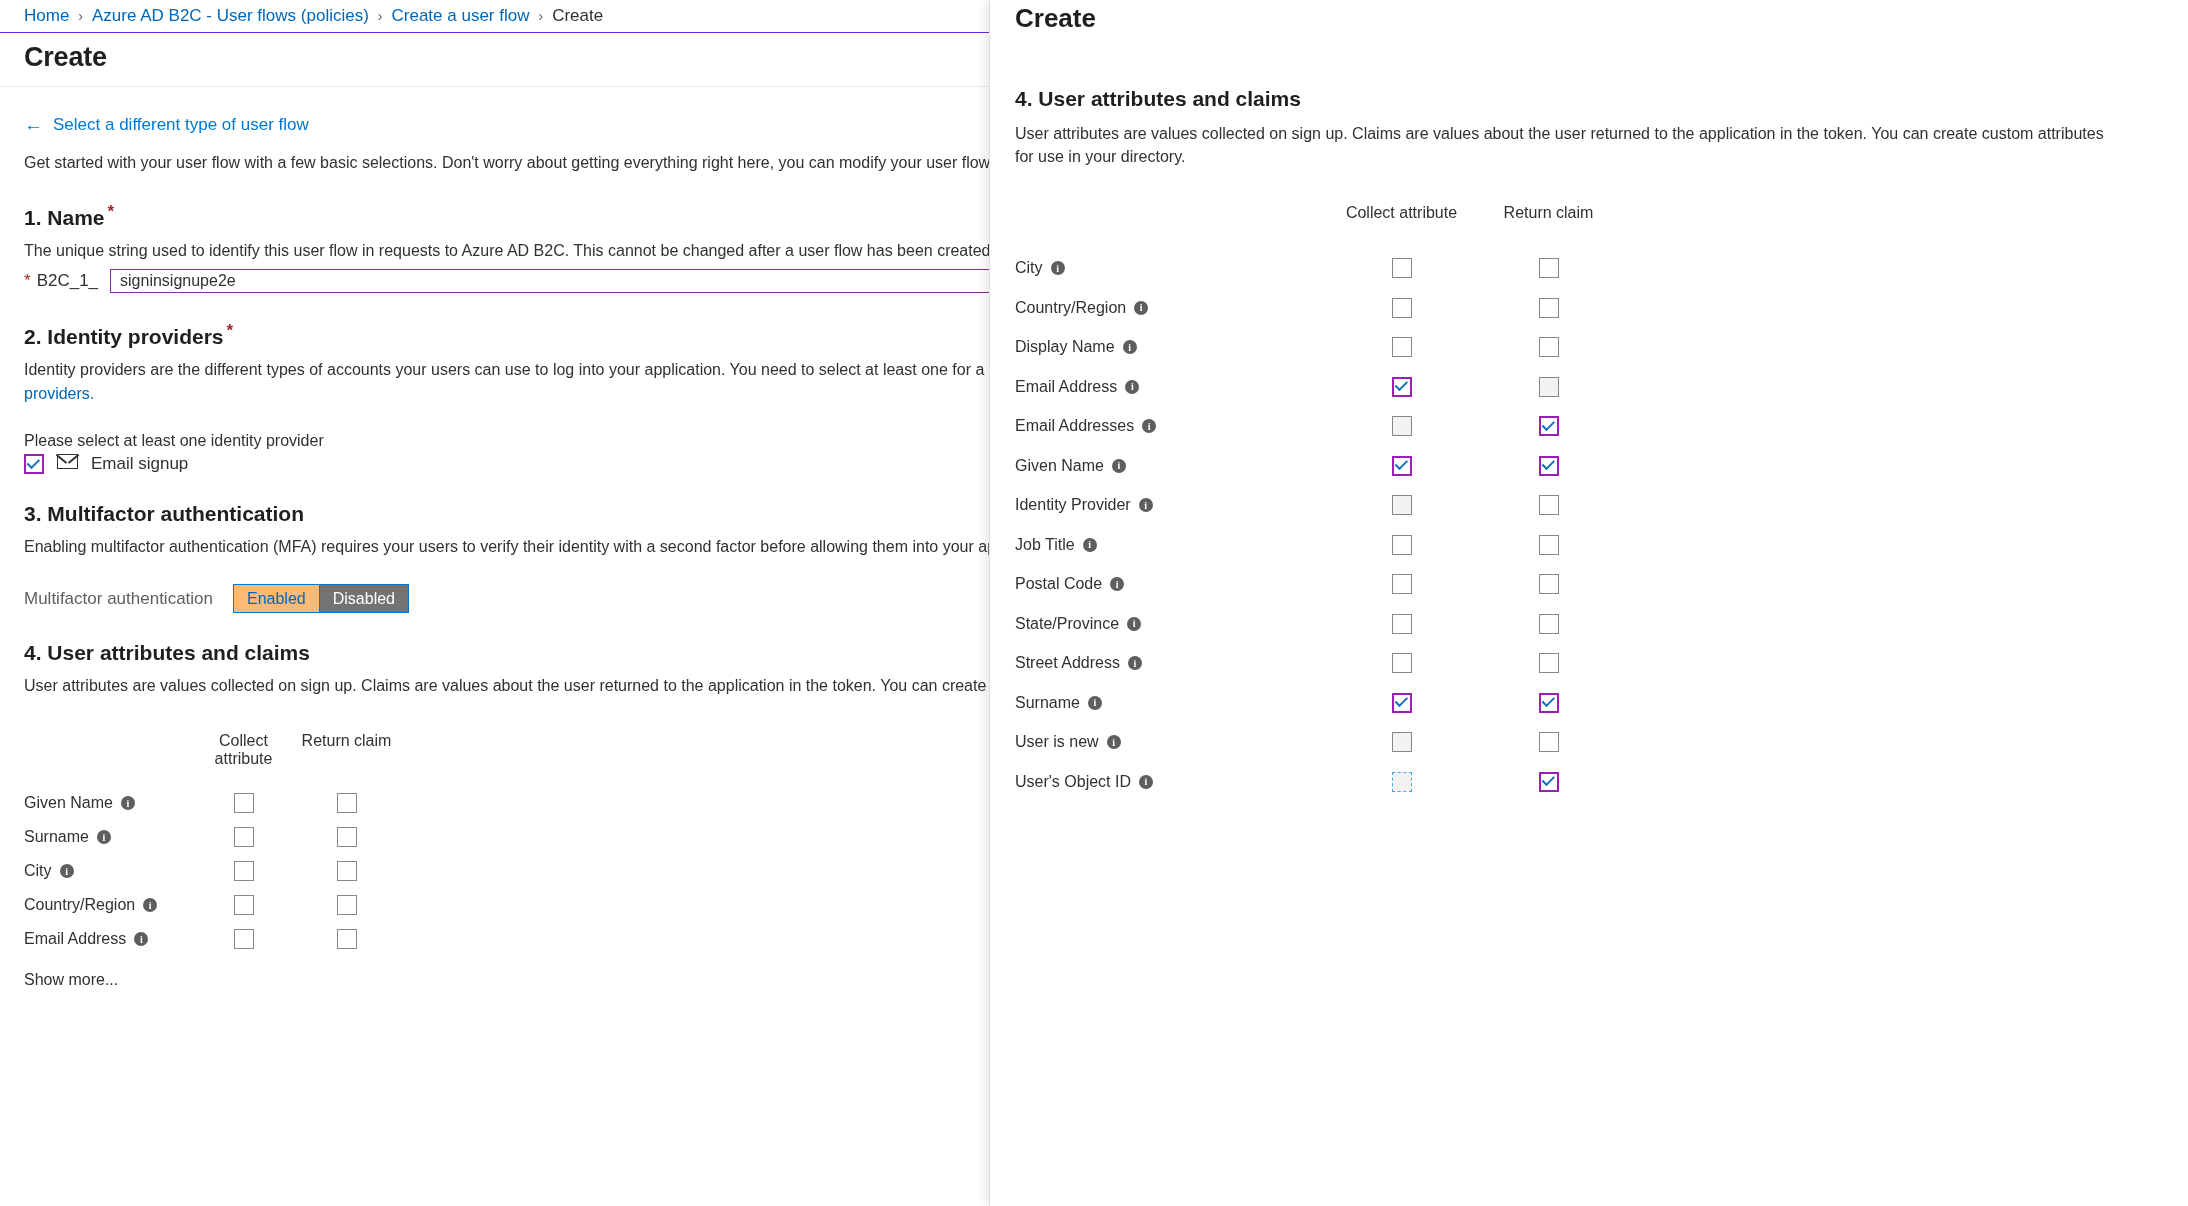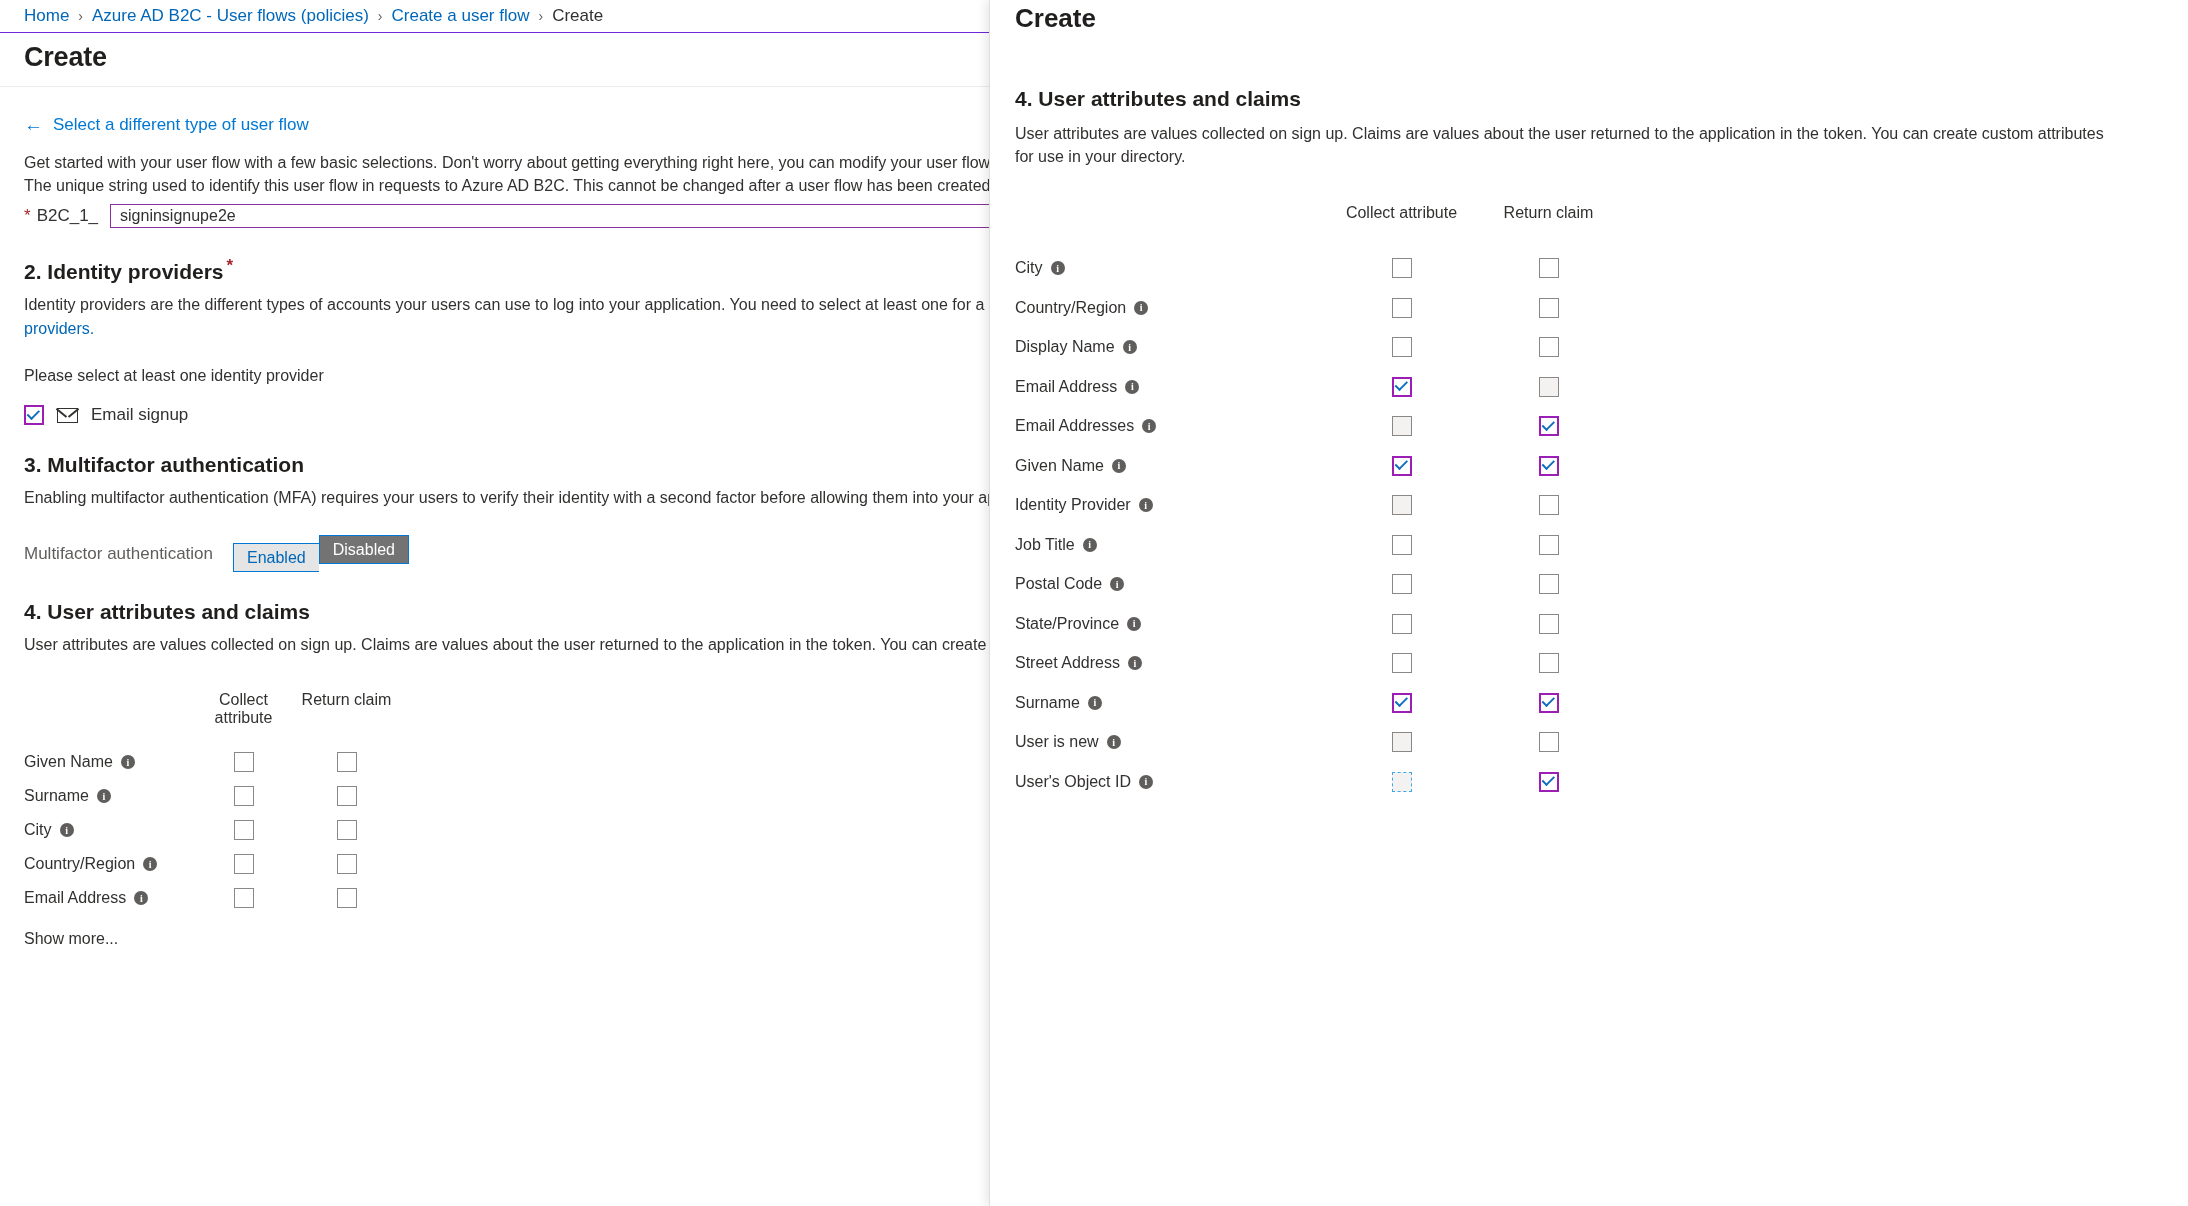--- a/index.html
+++ b/index.html
@@ -58,21 +58,21 @@
   .name-prefix .req-star2 { color: #a4262c; margin-right: 6px; }
   .name-input {
     margin-left: 12px; width: 1250px; height: 24px;
     border: 1px solid #8c2fa0; background: #fff;
     font-family: "Liberation Sans", sans-serif;
     font-size: 16px; color: #323130; padding: 0 9px; outline: none;
   }
 
   
   .idp-note { font-size: 16px; color: #323130; margin-top: 26px; }
-  .idp-row { display: flex; align-items: center; gap: 13px; margin-top: 20px; }
+  .idp-row { display: flex; align-items: flex-start; gap: 13px; margin-top: 4px; }
   .idp-label { font-size: 17px; color: #323130; }
 
   .cbx {
     width: 20px; height: 20px; flex: 0 0 20px;
     border: 1px solid #8a8886; background: #ffffff;
     display: flex; align-items: center; justify-content: center;
     cursor: pointer; position: relative;
   }
   .cbx.dim { background: #f3f2f1; }
   .cbx.checked { border: 2px solid #9b1fb5; }
@@ -93,21 +93,21 @@
                       transform-origin: right top; transform: rotate(-39deg); }
 
   
   .mfa-row { display: flex; align-items: center; gap: 20px; margin-top: 25px; }
   .mfa-label { font-size: 17px; color: #605e5c; }
   .seg { display: flex; }
   .seg-btn {
     height: 29px; padding: 0 13px; display: flex; align-items: center;
     font-size: 16px; cursor: pointer; border: 1px solid #0078d4;
   }
-  .seg-btn.off { background: #e5e5e5; color: #0067b8; border-right: none; margin-top: 8px; }
+  .seg-btn.off { background: #fdba74; color: #0067b8; border-right: none; }
   .seg-btn.on  { background: #737373; color: #ffffff; }
 
   
   .attr-head { display: flex; margin-top: 34px; }
   .attr-col-name { width: 168px; }
   .attr-col-collect { width: 103px; text-align: center; font-size: 16px; color: #323130; }
   .attr-col-return  { width: 103px; text-align: center; font-size: 16px; color: #323130; }
   .attr-row { display: flex; align-items: center; height: 34px; }
   .attr-name {
     width: 168px; font-size: 16px; color: #323130;
@@ -169,20 +169,23 @@
 
     <div class="blade-body">
 
       <div class="back-link">
         <span class="back-arrow">←</span>
         <span>Select a different type of user flow</span>
       </div>
 
       <div class="intro-text">Get started with your user flow with a few basic selections. Don't worry about getting everything right here, you can modify your user flow after you've created it.</div>
 
+      <div class="section-head">
+        <span>1. Name</span><span class="req-star">*</span>
+      </div>
       <div class="section-desc">The unique string used to identify this user flow in requests to Azure AD B2C. This cannot be changed after a user flow has been created.</div>
 
       <div class="name-row">
         <span class="name-prefix"><span class="req-star2">*</span><span>B2C_1_</span></span>
         <input class="name-input" type="text" value="signinsignupe2e" style="">
       </div>
 
       <div class="section-head">
         <span>2. Identity providers</span><span class="req-star">*</span>
       </div>

